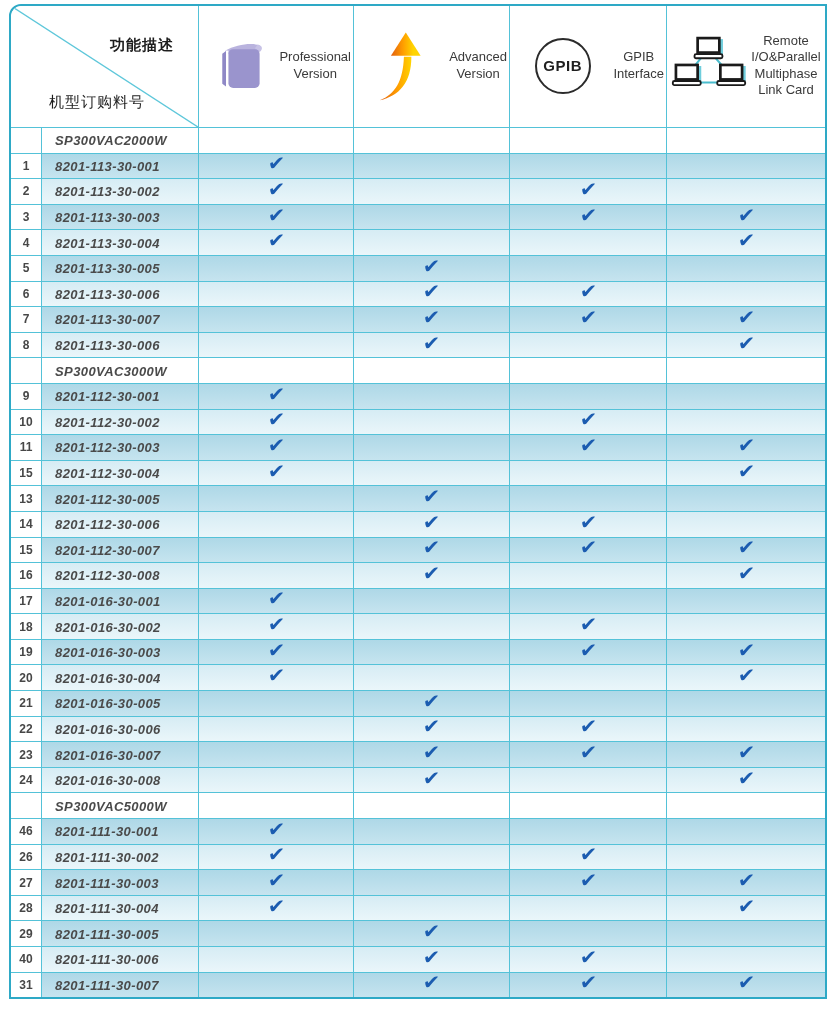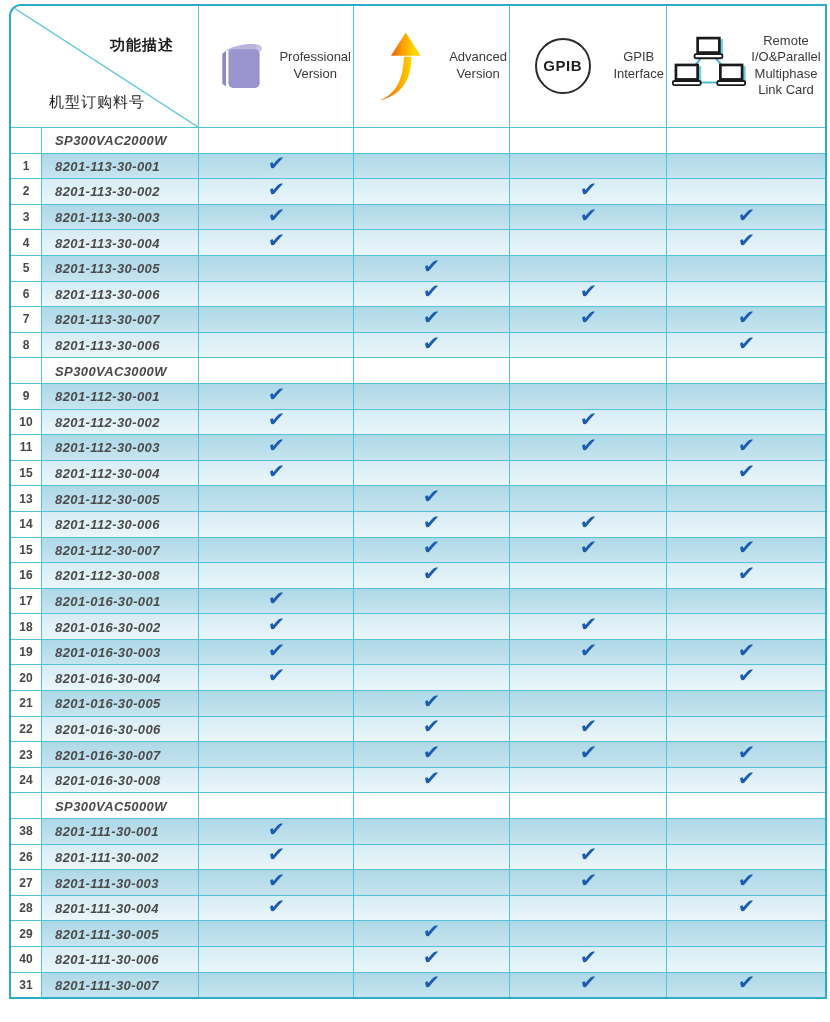--- a/index.html
+++ b/index.html
@@ -369,21 +369,21 @@
         </tr>
         <tr class="group-row">
           <td class="num-cell"></td>
           <td class="part-cell model-cell"><span>SP300VAC5000W</span></td>
           <td class="check-cell"></td>
           <td class="check-cell"></td>
           <td class="check-cell"></td>
           <td class="check-cell"></td>
         </tr>
         <tr class="data-row shade-a">
-          <td class="num-cell"><span>38</span></td>
+          <td class="num-cell"><span>46</span></td>
           <td class="part-cell"><span>8201-111-30-001</span></td>
           <td class="check-cell"><span class="check">✔</span></td>
           <td class="check-cell"><span class="check"></span></td>
           <td class="check-cell"><span class="check"></span></td>
           <td class="check-cell"><span class="check"></span></td>
         </tr>
         <tr class="data-row shade-b">
           <td class="num-cell"><span>26</span></td>
           <td class="part-cell"><span>8201-111-30-002</span></td>
           <td class="check-cell"><span class="check">✔</span></td>

